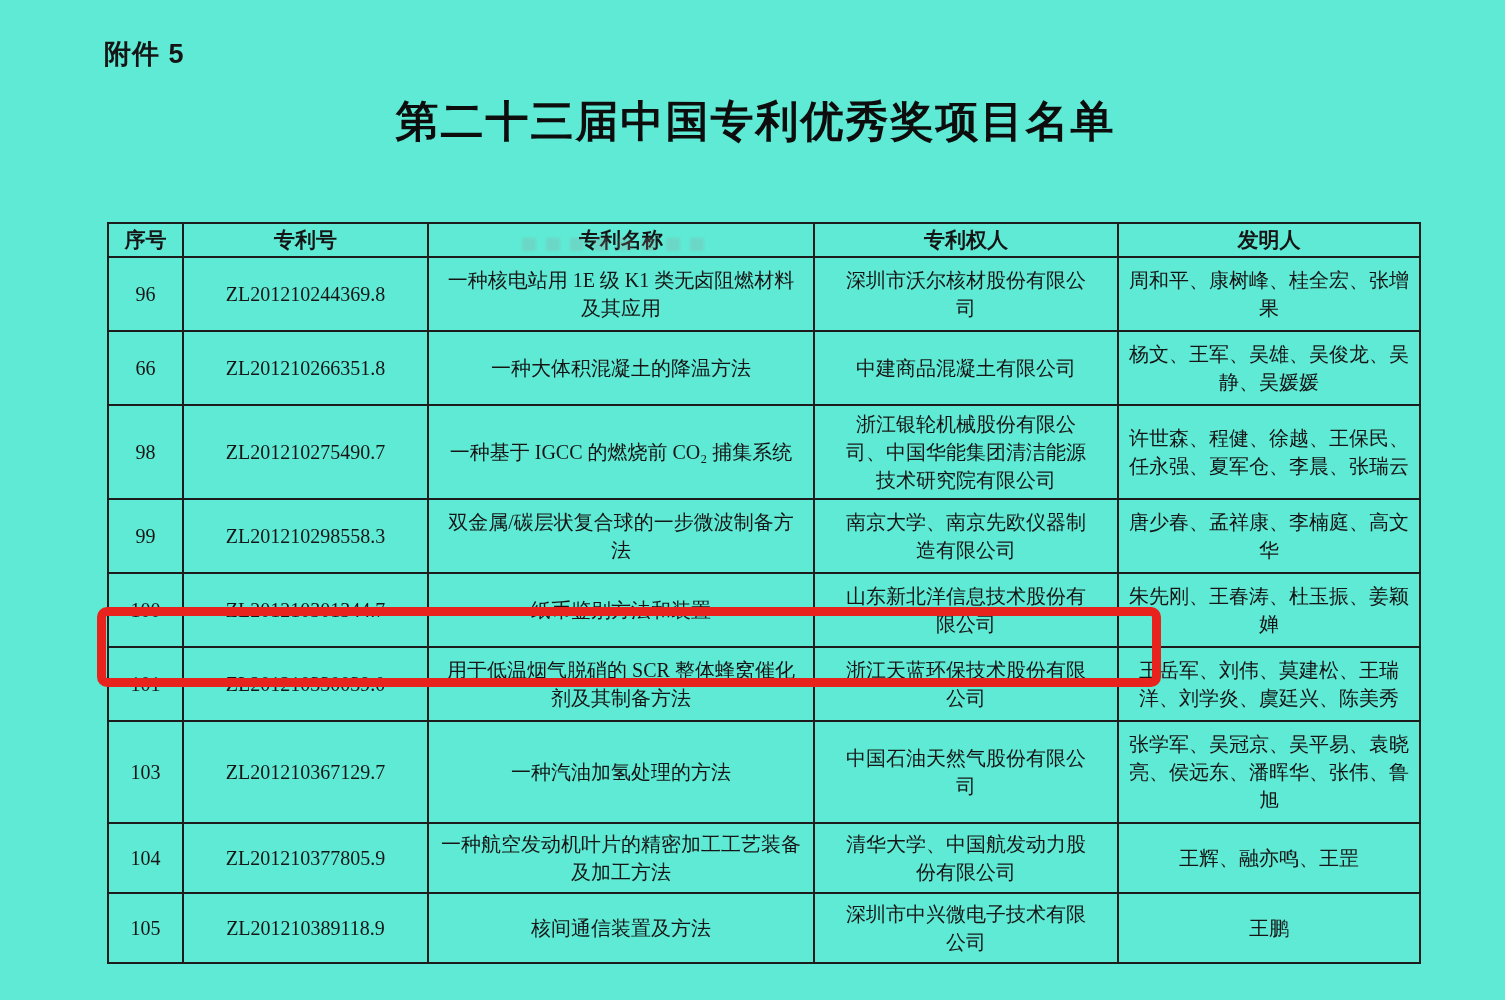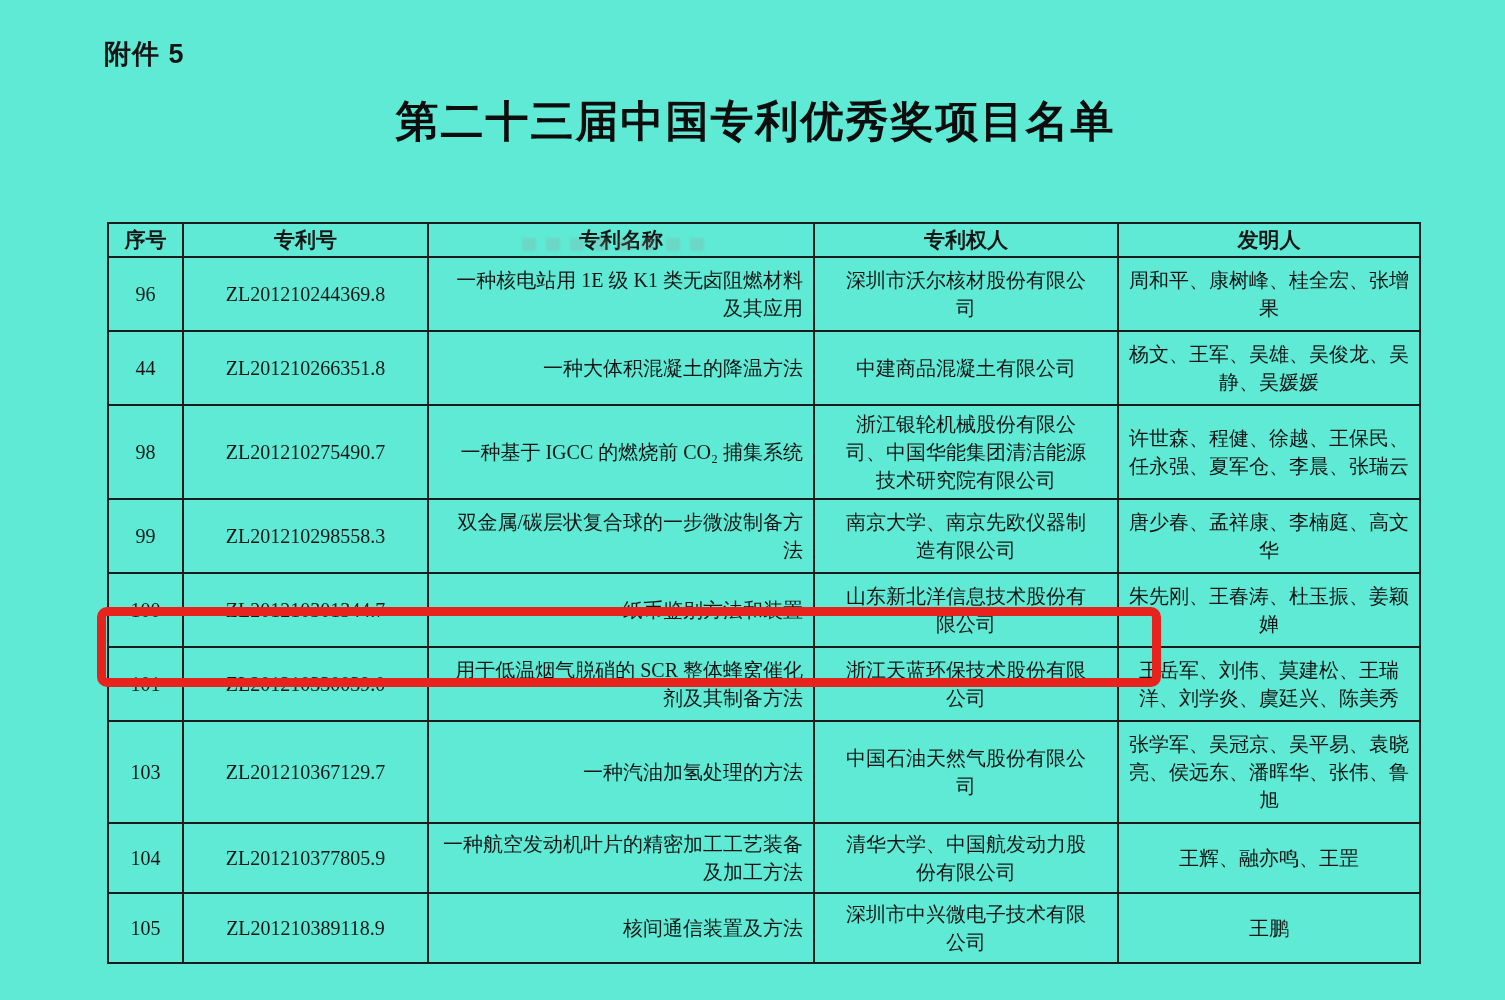--- a/index.html
+++ b/index.html
@@ -67,21 +67,21 @@
   }
   thead th {
     font-weight: bold;
     font-size: 21px;
     height: 26px;
     padding: 2px 4px;
   }
   tbody td { height: 52px; }
   td[data-name="cell-patentee"] { padding: 4px 22px; }
   td[data-name="cell-inventors"] { padding: 8px 10px; }
-  td[data-name="cell-patent-name"] { padding: 4px 10px; text-align: right; }
+  td[data-name="cell-patent-name"] { padding: 4px 10px; }
   .highlight-box {
     position: absolute;
     left: -10px;
     width: calc(100% + 20px);
     top: 353px;
     height: 84px;
     border: 9px solid #e8231e;
     border-radius: 10px;
     box-sizing: border-box;
     pointer-events: none;
@@ -128,21 +128,21 @@
       </thead>
       <tbody data-name="table-body">
           <tr data-name="table-row">
             <td data-name="cell-no">96</td>
             <td data-name="cell-patent-no">ZL201210244369.8</td>
             <td data-name="cell-patent-name">一种核电站用 1E 级 K1 类无卤阻燃材料及其应用</td>
             <td data-name="cell-patentee">深圳市沃尔核材股份有限公司</td>
             <td data-name="cell-inventors">周和平、康树峰、桂全宏、张增果</td>
           </tr>
           <tr data-name="table-row">
-            <td data-name="cell-no">44</td>
+            <td data-name="cell-no">66</td>
             <td data-name="cell-patent-no">ZL201210266351.8</td>
             <td data-name="cell-patent-name">一种大体积混凝土的降温方法</td>
             <td data-name="cell-patentee">中建商品混凝土有限公司</td>
             <td data-name="cell-inventors">杨文、王军、吴雄、吴俊龙、吴静、吴媛媛</td>
           </tr>
           <tr data-name="table-row">
             <td data-name="cell-no">98</td>
             <td data-name="cell-patent-no">ZL201210275490.7</td>
             <td data-name="cell-patent-name">一种基于 IGCC 的燃烧前 CO₂ 捕集系统</td>
             <td data-name="cell-patentee">浙江银轮机械股份有限公司、中国华能集团清洁能源技术研究院有限公司</td>

